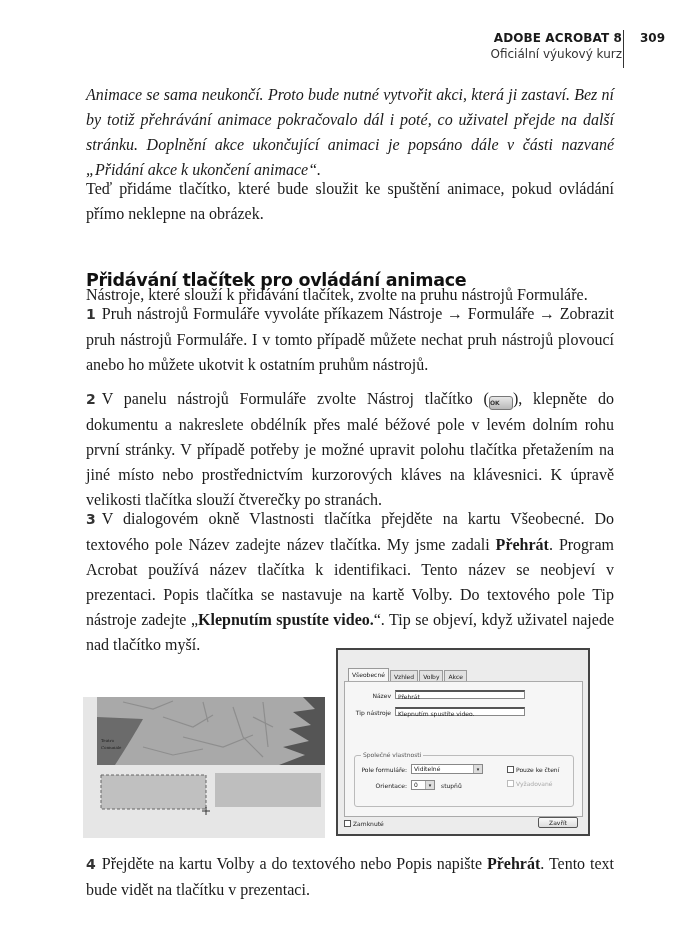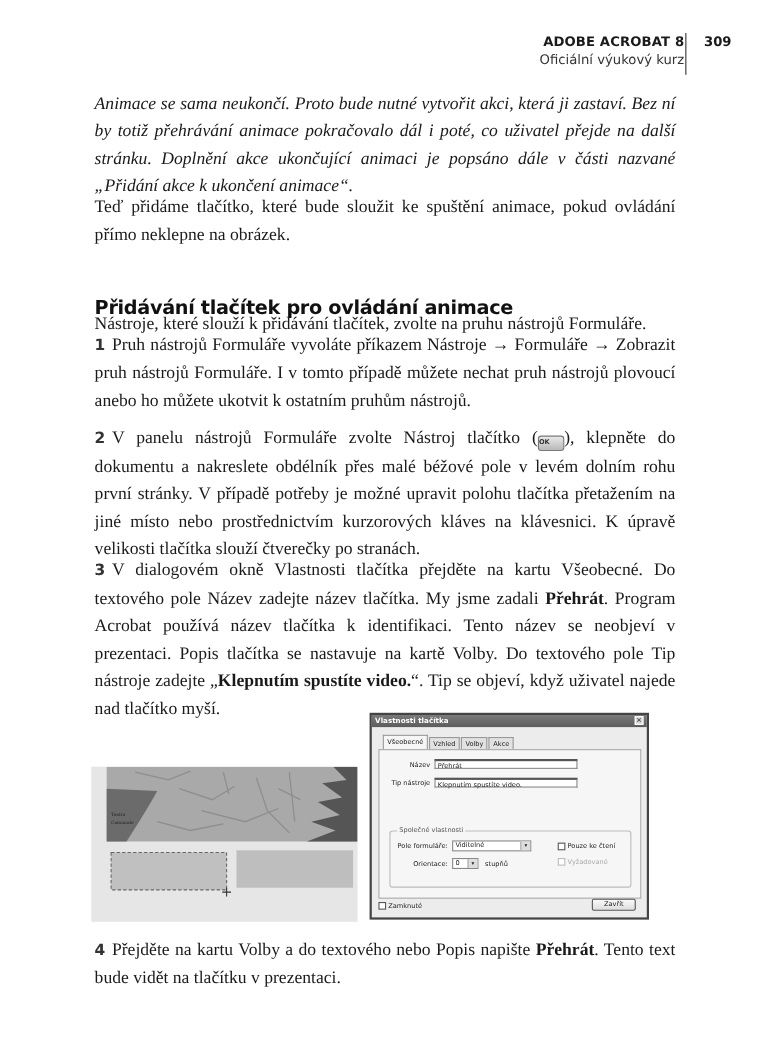--- a/index.html
+++ b/index.html
@@ -110,24 +110,20 @@
     </g>
     <text x="18" y="45" font-size="4" fill="#222" font-family="DejaVu Serif, serif">Teatro</text>
     <text x="18" y="52" font-size="4" fill="#222" font-family="DejaVu Serif, serif">Comunale</text>
     <rect x="18" y="78" width="105" height="34" fill="#c0c0c0" stroke="#666" stroke-dasharray="3,2"></rect>
     <rect x="132" y="76" width="106" height="34" fill="#bebebe"></rect>
     <path d="M123 110 L123 118 M119 114 L127 114" stroke="#333" stroke-width="1"></path>
   </svg>
 </div>
 
 <div class="dialog">
-  <div class="titlebar">
-    <span>Vlastnosti tlačítka</span>
-    <div class="closebtn">×</div>
-  </div>
   <div class="tabs">
     <div class="tab active">Všeobecné</div>
     <div class="tab">Vzhled</div>
     <div class="tab">Volby</div>
     <div class="tab">Akce</div>
   </div>
   <div class="panel">
     <div class="lbl" style="left:6px; top:10px; width:40px;">Název</div>
     <div class="txt" style="left:50px; top:8px; width:130px;">Přehrát</div>
     <div class="lbl" style="left:2px; top:27px; width:44px;">Tip nástroje</div>

